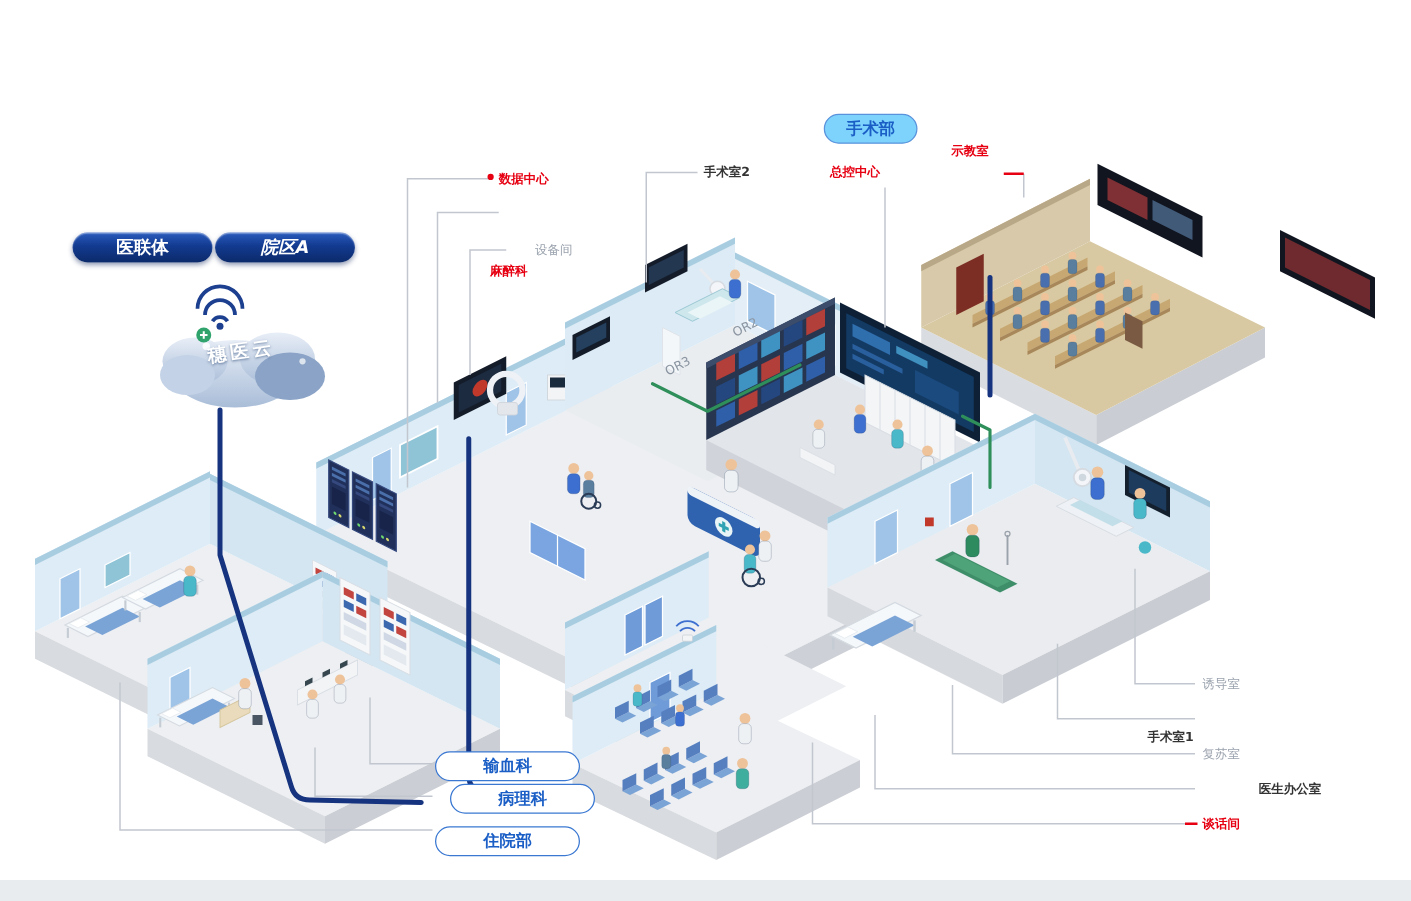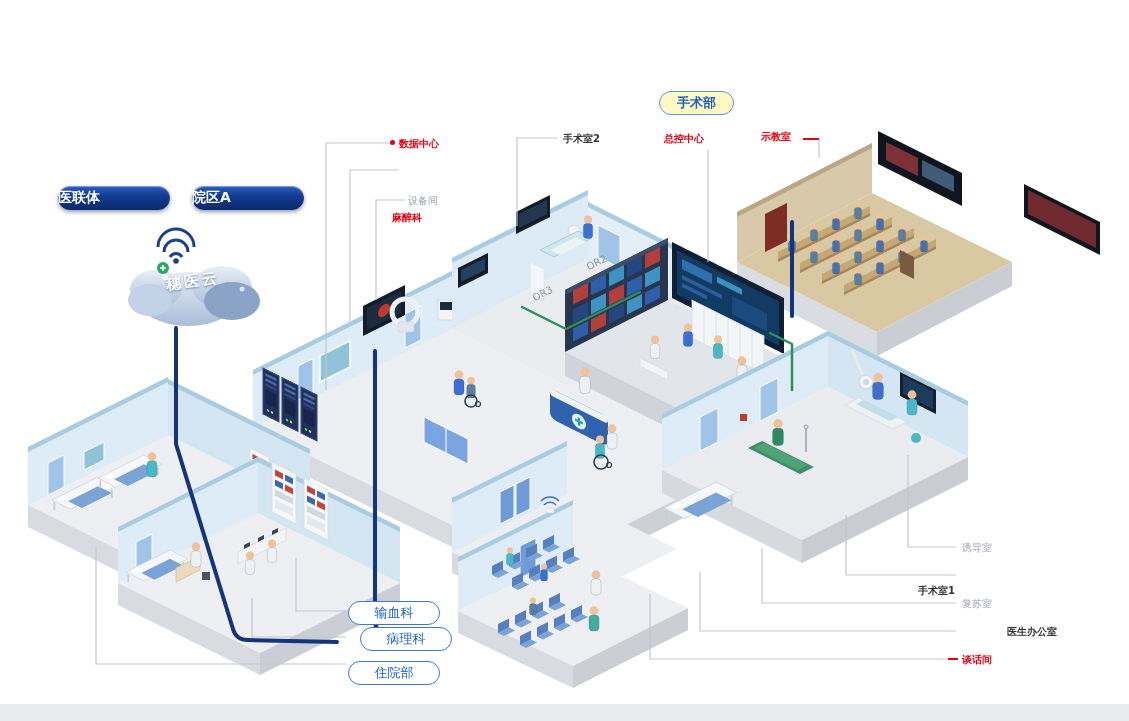--- a/index.html
+++ b/index.html
@@ -5,26 +5,26 @@
   html,body{margin:0;padding:0;background:#fff;}
   .stage{position:relative;width:1129px;height:721px;background:#ffffff;overflow:hidden;
          font-family:"DejaVu Sans","Liberation Sans",sans-serif;}
   .stage svg{position:absolute;left:0;top:0;}
   .lbl{position:absolute;font-size:10px;font-weight:700;color:#333;white-space:nowrap;line-height:15px;}
   .lbl.red{color:#e60012;}
   .lbl.gray{color:#9aa2ad;font-weight:400;}
   .dot{display:inline-block;width:5px;height:5px;border-radius:50%;background:#e60012;
        vertical-align:2px;margin-right:4px;}
   .pill-badge{position:absolute;left:659px;top:91px;padding:2px 17px;font-size:13px;font-weight:700;
-       color:#1b5fc6;background:#fef9c3;border:1px solid #5a93dc;border-radius:12px;}
-  .pill-dark{position:absolute;width:112px;padding:3px 0;color:#fff;
+       color:#1b5fc6;background:#7dd3fc;border:1px solid #5a93dc;border-radius:12px;}
+  .pill-dark{position:absolute;width:112px;text-align:center;padding:3px 0;color:#fff;
        font-size:14px;font-weight:700;border-radius:13px;
        background:linear-gradient(180deg,#2a5cbe 0%,#123a8f 45%,#0c2a6b 100%);
        box-shadow:0 2px 4px rgba(10,34,88,.45), inset 0 1px 1px rgba(255,255,255,.45);}
-  .pill-light{position:absolute;width:90px;text-align:center;padding:2px 0;font-size:13px;font-weight:400;
+  .pill-light{position:absolute;width:90px;text-align:center;padding:2px 12px;font-size:13px;font-weight:700;
        color:#1b5fc6;background:#ffffff;border:1.5px solid #3a78d2;border-radius:12px;}
   .ortag{position:absolute;font-size:10px;color:#8a95a1;font-weight:400;transform:rotate(-27deg);}
   .cloudname{position:absolute;left:166px;top:272px;color:#fff;font-weight:700;font-size:15px;
        letter-spacing:3px;transform:rotate(-8deg);text-shadow:0 1px 2px rgba(30,60,110,.55);}
 </style>
 </head>
 <body>
 
 <div class="stage">
 
@@ -413,28 +413,28 @@
   <ellipse cx="150" cy="300" rx="22" ry="16" fill="#c3d2e6"></ellipse>
   <circle cx="165" cy="277" r="3" fill="#ffffff" opacity="0.85"></circle>
   <circle cx="242" cy="289" r="2.5" fill="#ffffff" opacity="0.7"></circle>
   <circle cx="163" cy="268" r="6" fill="#2fa36b"></circle>
   <path d="M163,265 v6 M160,268 h6" stroke="#ffffff" stroke-width="1.6" fill="none"></path>
 </g>
 </svg>
 
 <span class="pill-badge" style="">手术部</span>
 <span class="pill-dark" style="left:58px;top:186px;">医联体</span>
-<span class="pill-dark" style="left:192px;top:186px;">院区A</span>
+<span class="pill-dark" style="left:172px;top:186px;font-style:italic;">院区A</span>
 
 <span class="lbl" style="left:563px;top:131px;">手术室2</span>
 <span class="lbl red" style="left:390px;top:136px;"><i class="dot"></i><span>数据中心</span></span>
 <span class="lbl red" style="left:392px;top:163px;margin-top:47px;">麻醉科</span>
-<span class="lbl gray" style="left:408px;top:193px;">设备间</span>
+<span class="lbl gray" style="left:428px;top:193px;">设备间</span>
 <span class="lbl red" style="left:664px;top:131px;">总控中心</span>
-<span class="lbl red" style="left:761px;top:129px;">示教室</span>
+<span class="lbl red" style="left:761px;top:114px;">示教室</span>
 
 <span class="pill-light" style="left:348px;top:601px;">输血科</span>
 <span class="pill-light" style="left:348px;top:627px;margin-left:12px;">病理科</span>
 <span class="pill-light" style="left:348px;top:661px;">住院部</span>
 
 <span class="lbl" style="left:918px;top:540px;margin-top:43px;">手术室1</span>
 <span class="lbl gray" style="left:962px;top:540px;text-align:right;">诱导室</span>
 <span class="lbl gray" style="left:962px;top:596px;">复苏室</span>
 <span class="lbl" style="left:962px;top:624px;padding-left:45px;">医生办公室</span>
 <span class="lbl red" style="left:962px;top:652px;">谈话间</span>

